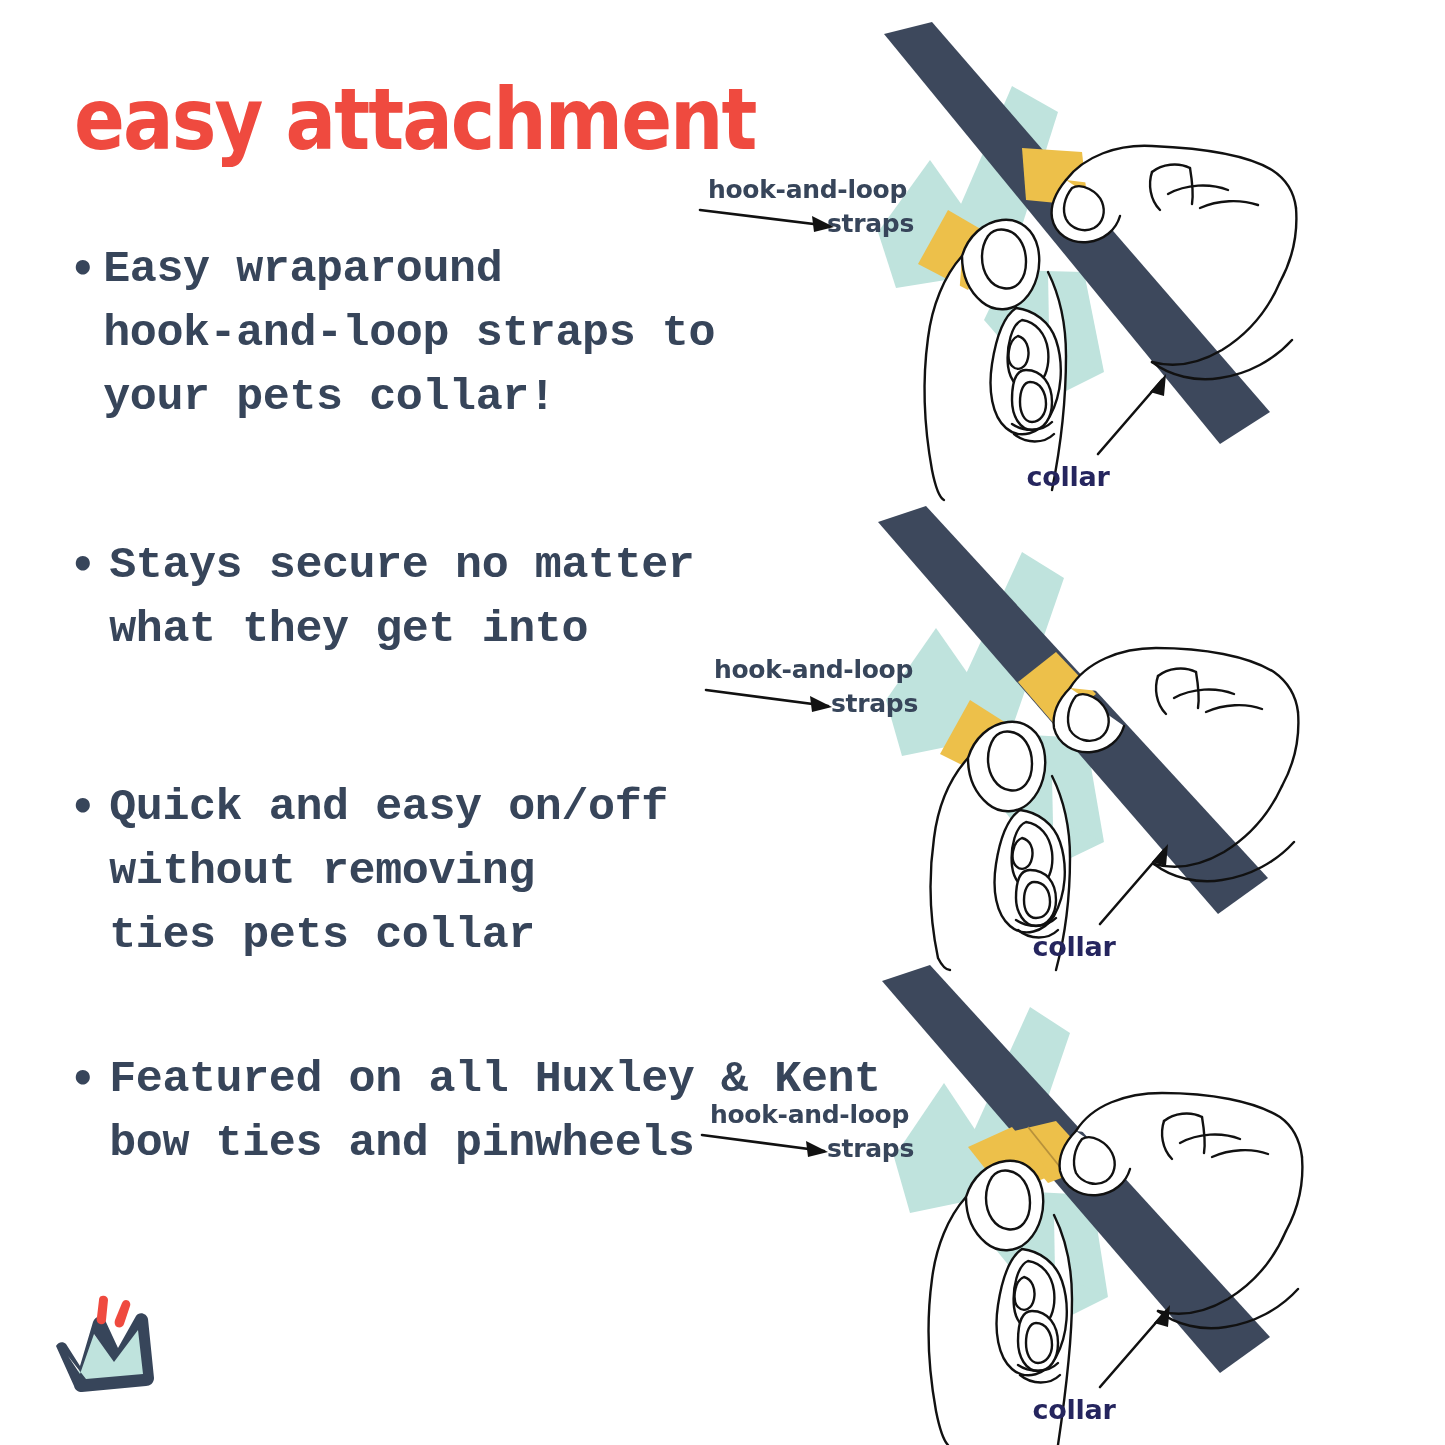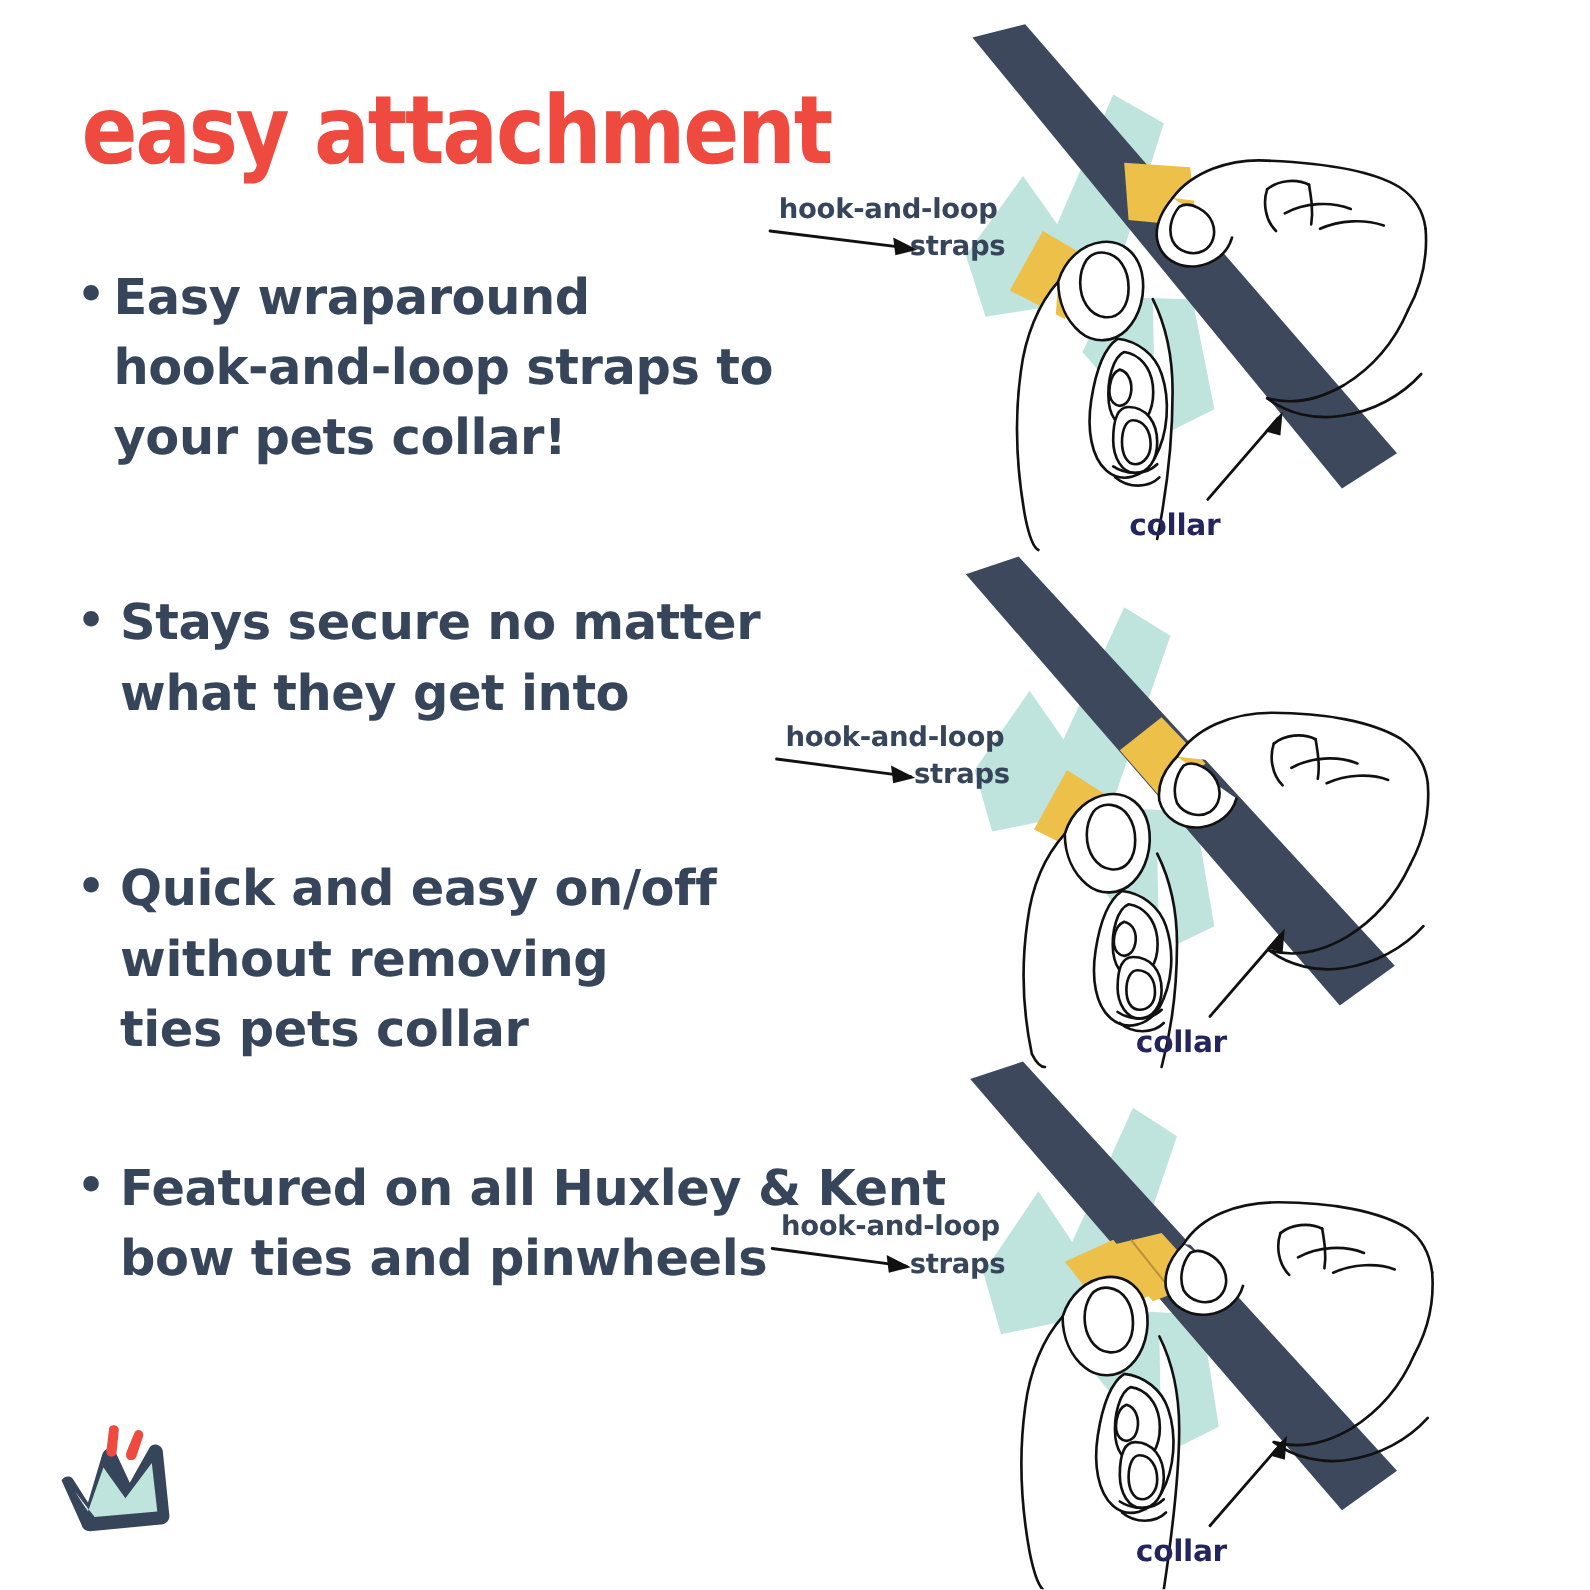--- a/index.html
+++ b/index.html
@@ -53,21 +53,21 @@
     letter-spacing: -0.4px;
     font-family: "DejaVu Sans", sans-serif;
   }
   .bullet-dot {
     flex: 0 0 auto;
     font-size: 40px;
     line-height: 1.52;
     margin-right: 8px;
     color: #37455a;
   }
-  .bullet-text { flex: 1 1 auto; white-space: pre-line; }
+  .bullet-text { flex: 1 1 auto; white-space: pre-line; font-family: Liberation Mono, monospace; }
 
   #b0 { position: absolute; top: 0px;   left: 0px; width: 680px; }
   #b1 { position: absolute; top: 296px; left: 0px; width: 700px; }
   #b2 { position: absolute; top: 538px; left: 0px; width: 700px; }
   #b3 { position: absolute; top: 810px; left: 0px; width: 820px; }
   #b1 .bullet-text, #b2 .bullet-text, #b3 .bullet-text { padding-left: 6px; }
 
   
   .panel { position: absolute; }
   #panel-0 { left: 700px; top: 20px;   width: 600px; height: 480px; }

